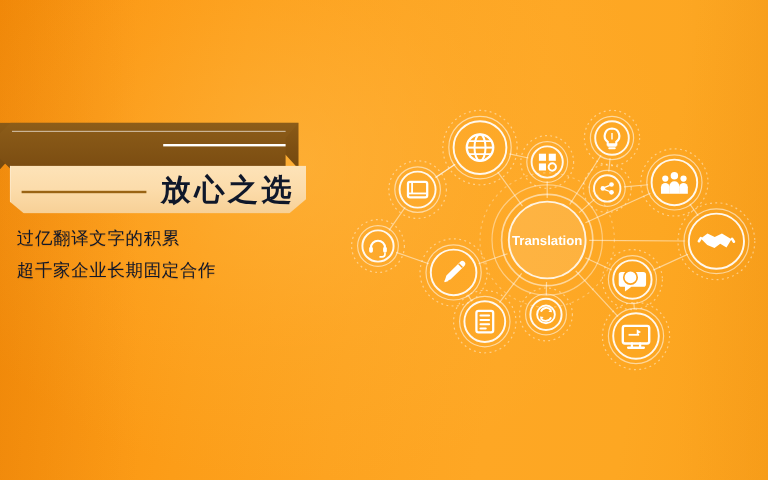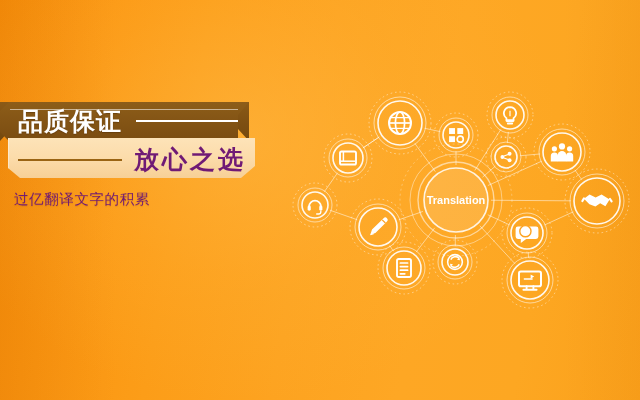--- a/index.html
+++ b/index.html
@@ -139,21 +139,21 @@
     height: 2px;
     background: #ffffff;
   }
   .ribbon-sub {
     position: absolute;
     right: 16px;
     top: 40px;
     font-size: 25px;
     line-height: 35px;
     font-weight: 700;
-    color: #701a75;
+    color: #0f172a;
     letter-spacing: 3px;
     white-space: nowrap;
   }
   .ribbon-rule-light {
     position: absolute;
     left: 18px;
     top: 57px;
     width: 104px;
     height: 2px;
     background: #9a6414;
@@ -162,21 +162,21 @@
   
   .bullets {
     position: absolute;
     left: 14px;
     top: 188px;
     width: 300px;
   }
   .bullet {
     font-size: 14.5px;
     line-height: 23px;
-    color: #701a75;
+    color: #0f172a;
     letter-spacing: 0.6px;
     white-space: nowrap;
     margin-bottom: 4px;
     text-shadow: 0 1px 1px rgba(170,85,0,0.25);
   }
 </style>
 </head>
 <body>
 
 <div id="stage">
@@ -376,24 +376,24 @@
   </svg>
 
   <div class="ribbon">
     <div class="ribbon-dark"></div>
     <div class="ribbon-dark-body">
       <div class="ribbon-line-top"></div>
     </div>
     <div class="ribbon-light"></div>
     <div class="ribbon-light-edge"></div>
 
-    <div class="ribbon-title">品质保证</div>
     <div class="ribbon-rule-dark"></div>
 
     <div class="ribbon-rule-light"></div>
     <div class="ribbon-sub">放心之选</div>
   </div>
 
   <div class="bullets">
     <div class="bullet">过亿翻译文字的积累</div>
+    <div class="bullet">超千家企业长期固定合作</div>
   </div>
 
 </div>
 
 </body></html>

